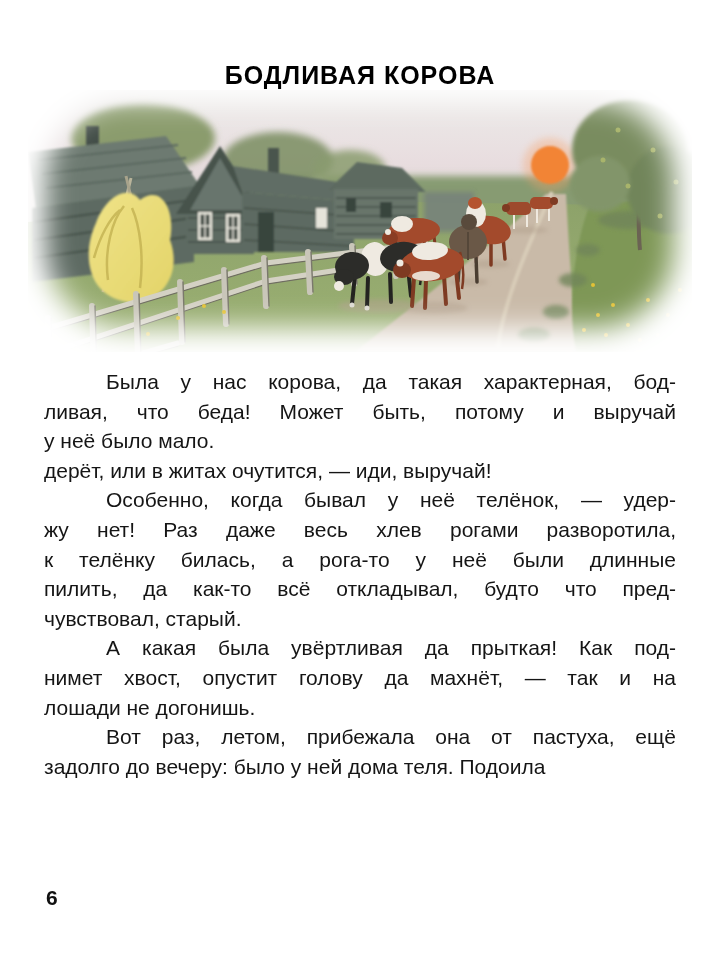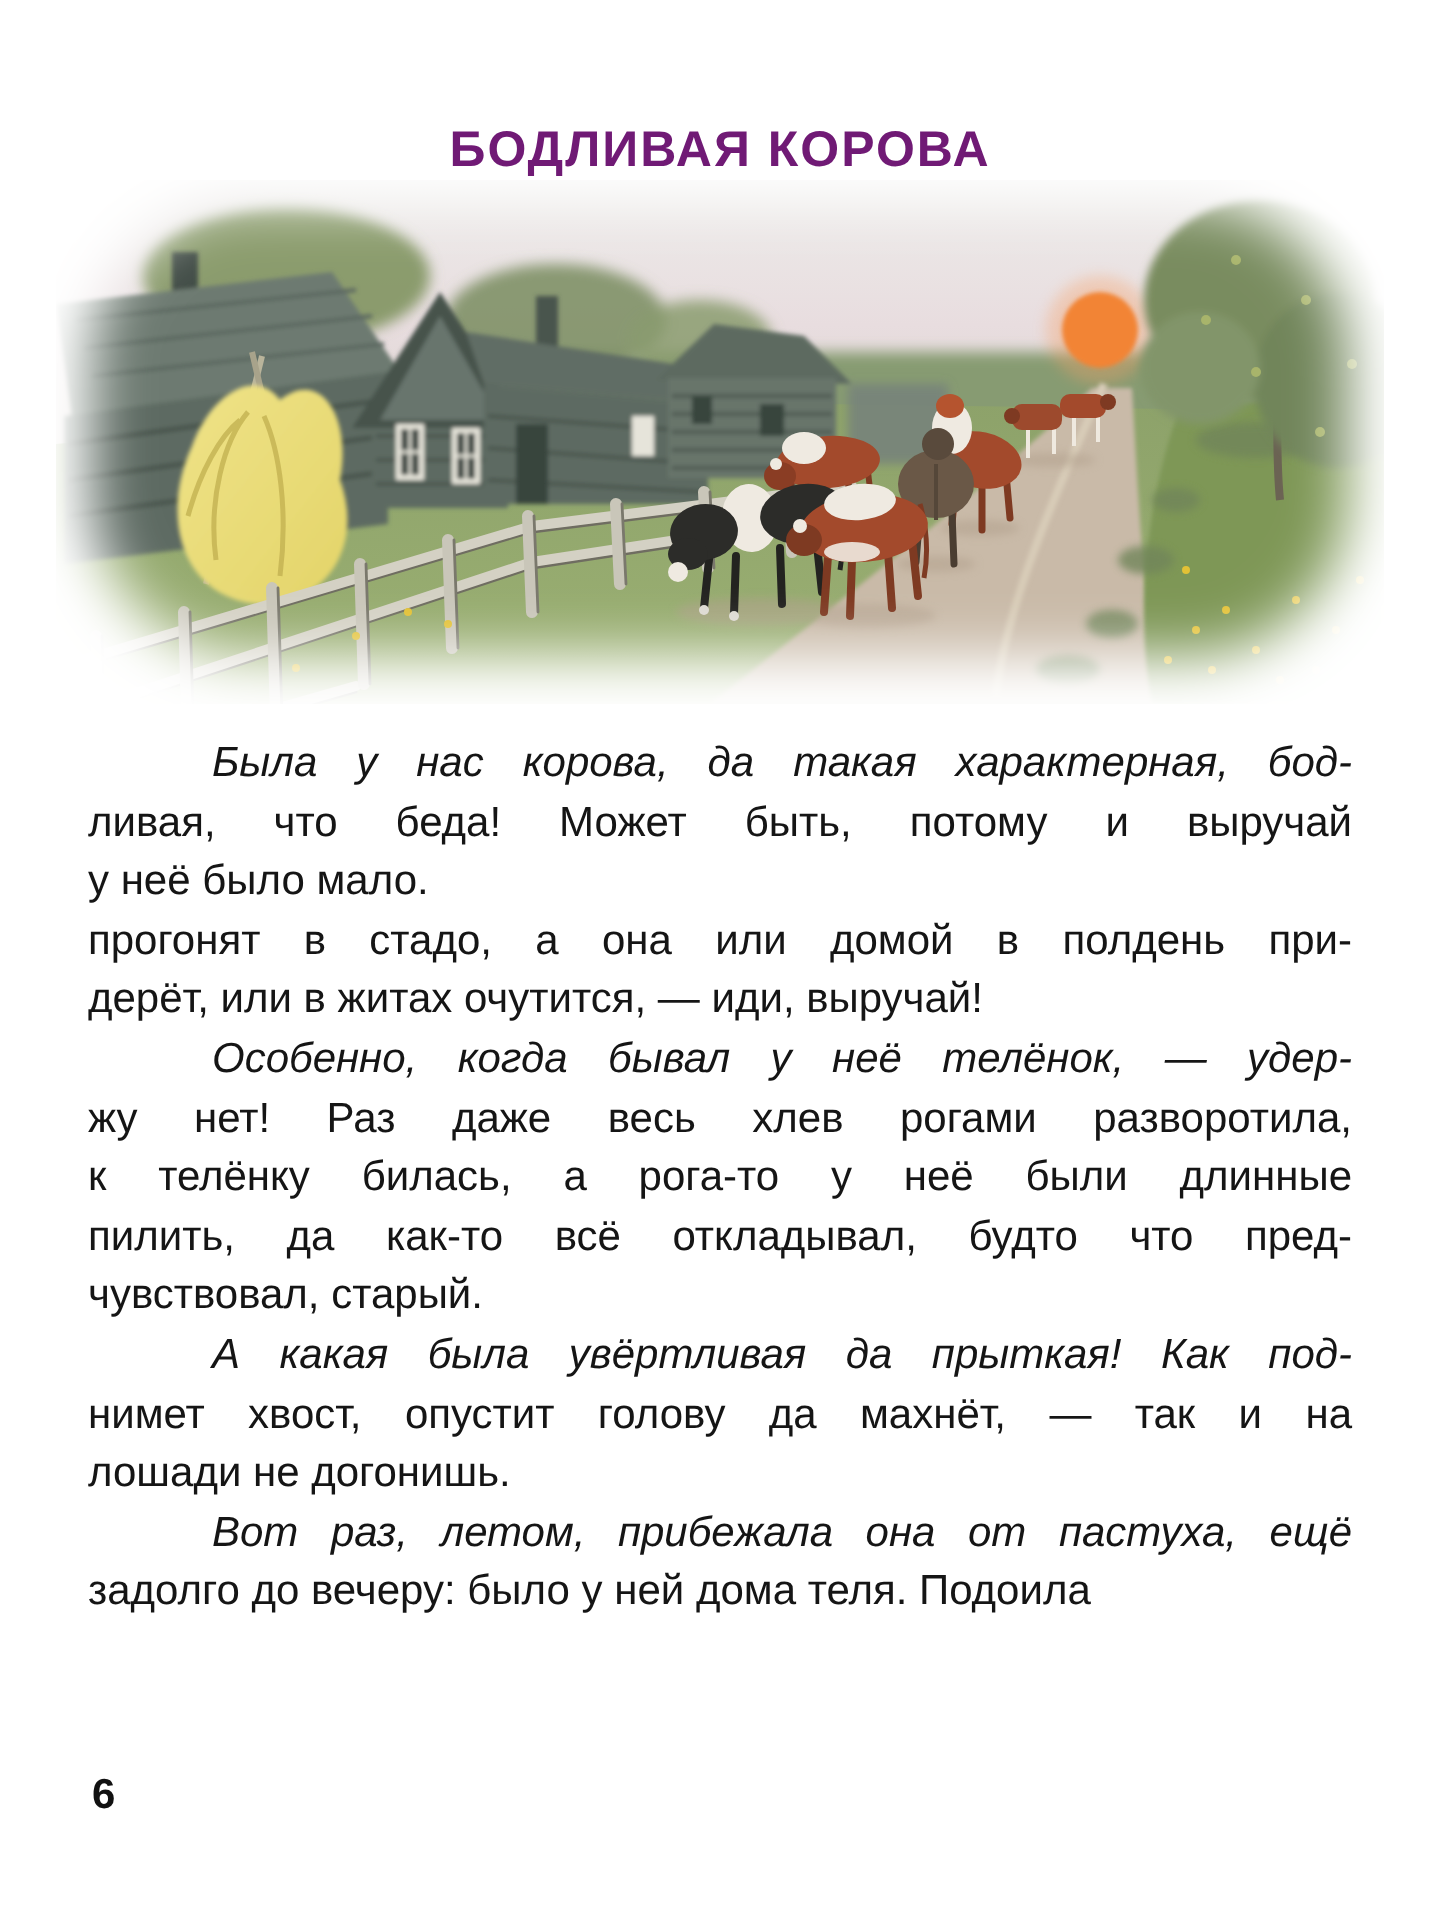--- a/index.html
+++ b/index.html
@@ -1,28 +1,28 @@
 <!DOCTYPE html>
 <html><head>
 <meta charset="utf-8">
 <style>
   html,body{margin:0;padding:0;background:#ffffff;}
   .page{position:relative;width:720px;height:954px;background:#ffffff;overflow:hidden;
         font-family:"Liberation Sans",sans-serif;}
   .title{position:absolute;top:61px;left:0;width:720px;margin:0;text-align:center;
-         font-size:25px;font-weight:bold;letter-spacing:1px;color:#701a75;
+         font-size:25px;font-weight:bold;letter-spacing:1px;color:#000000;
          font-family:"Liberation Sans",sans-serif;}
   .illustration{position:absolute;left:28px;top:90px;width:664px;height:262px;margin:0;}
   .illustration svg{display:block;}
   .text-block{position:absolute;left:44px;top:367px;width:632px;color:#151515;
               font-size:21px;}
   .para{margin:0;}
   .line{line-height:29.6px;text-align:justify;text-align-last:justify;text-justify:inter-word;}
   .line.last{text-align-last:left;}
-  .line.first{padding-left:62px;font-style:italic;}
+  .line.first{padding-left:62px;}
   .page-number{position:absolute;left:46px;top:886px;font-size:21px;font-weight:bold;color:#111;}
 </style>
 </head>
 <body>
 
 <div class="page">
 
   <h1 class="title">БОДЛИВАЯ КОРОВА</h1>
 
   <figure class="illustration">
@@ -318,21 +318,20 @@
     </svg>
   </figure>
 
   <div class="text-block" id="story-text">
       <div class="para">
         <div class="line first">Была у нас корова, да такая характерная, бод-</div>
         <div class="line">ливая, что беда! Может быть, потому и выручай</div>
         <div class="line last">у неё было мало.</div>
       </div>
       <div class="para">
-        <div class="line">прогонят в стадо, а она или домой в полдень при-</div>
         <div class="line last">дерёт, или в житах очутится, — иди, выручай!</div>
       </div>
       <div class="para">
         <div class="line first">Особенно, когда бывал у неё телёнок, — удер-</div>
         <div class="line">жу нет! Раз даже весь хлев рогами разворотила,</div>
         <div class="line">к телёнку билась, а рога-то у неё были длинные</div>
         <div class="line">пилить, да как-то всё откладывал, будто что пред-</div>
         <div class="line last">чувствовал, старый.</div>
       </div>
       <div class="para">

